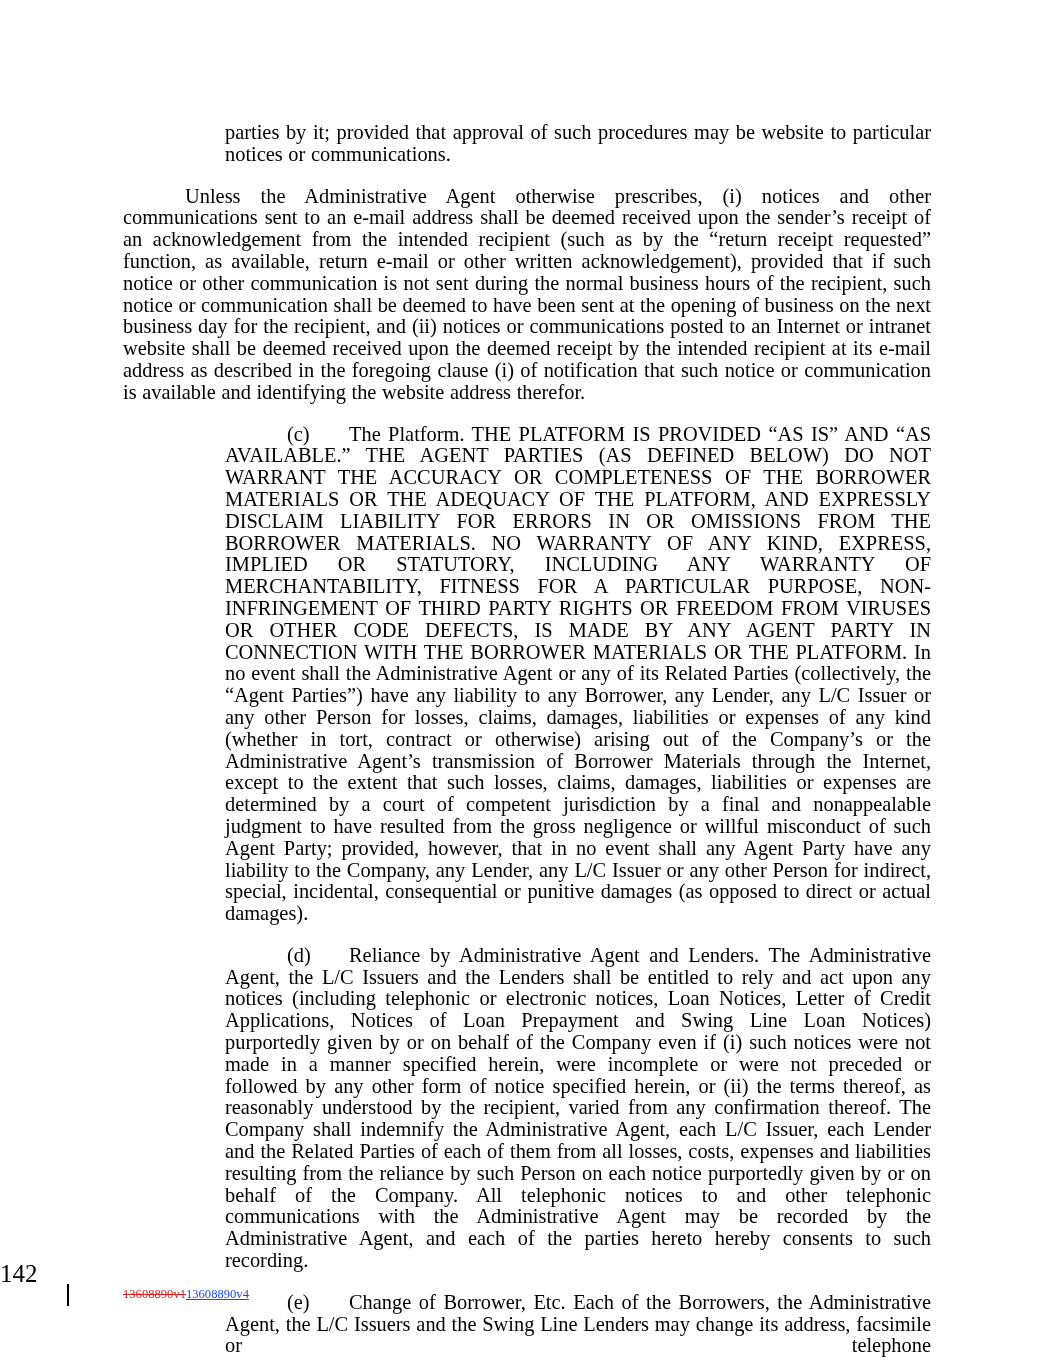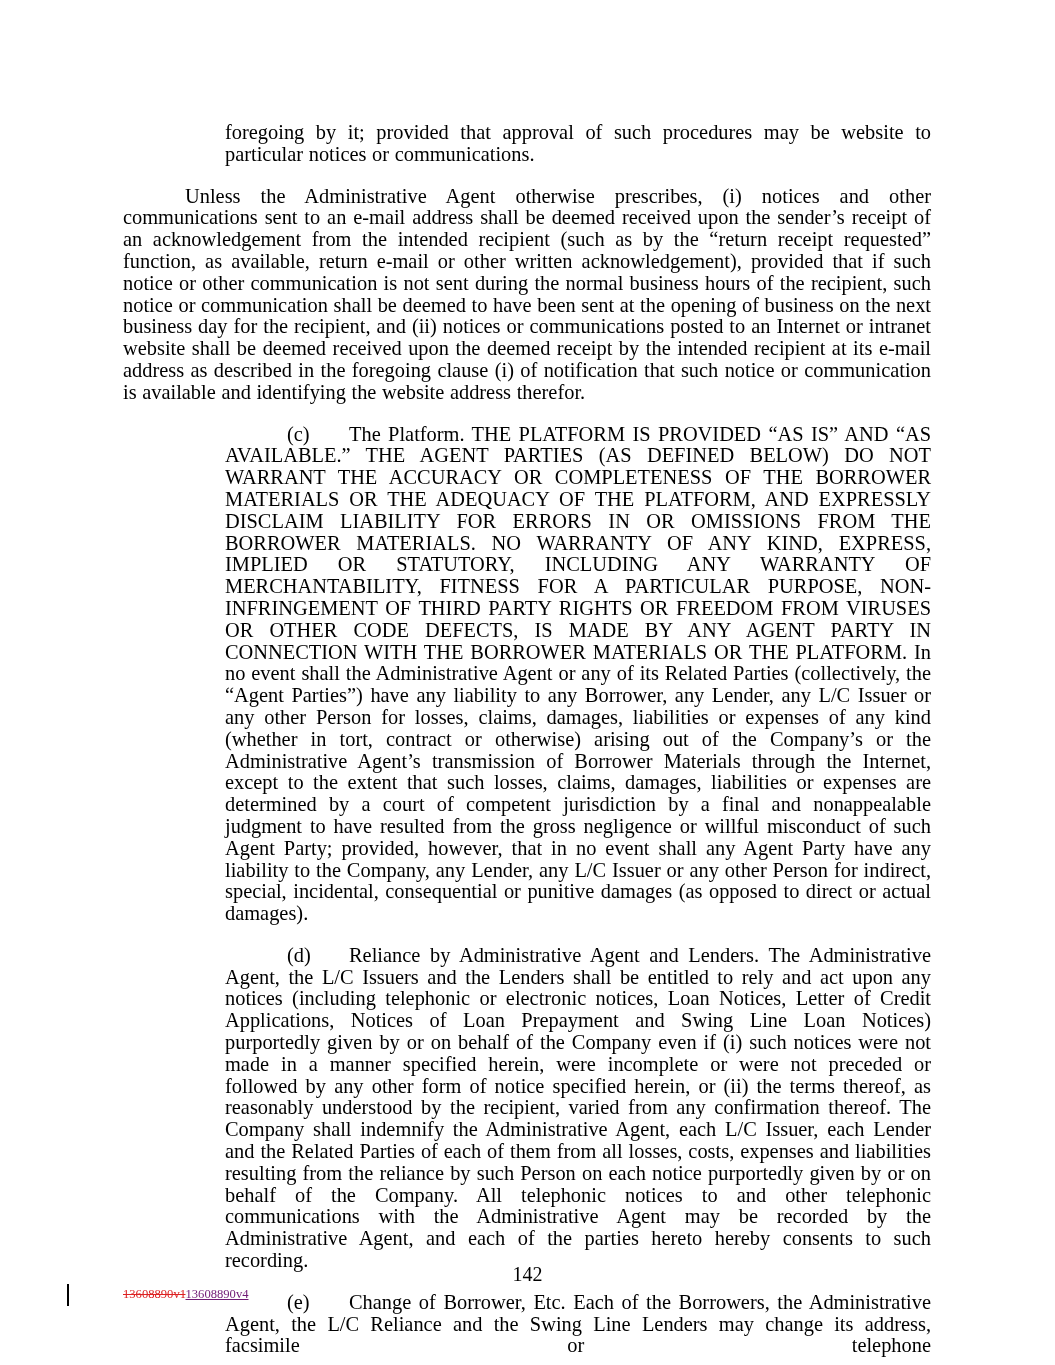--- a/index.html
+++ b/index.html
@@ -30,22 +30,22 @@
   p.block { margin-left: 102px; }
   p.indent { text-indent: 62px; }
   p.justify-last { text-align-last: justify; }
   .label { display: inline-block; width: 62px; text-indent: 0; }
   .u { text-underline-offset: 2px; }
   .page-number {
     position: absolute;
     left: 0;
     top: 1263px;
     width: 100%;
-    text-align: center;
-    font-size: 20px;
+    text-align: left;
+    font-size: 25px;
     line-height: 22px;
   }
   .change-bar {
     position: absolute;
     left: 67px;
     top: 1284px;
     width: 2px;
     height: 22px;
     background: #000000;
   }
@@ -56,39 +56,40 @@
     font-size: 12.6px;
     line-height: 14px;
     white-space: nowrap;
   }
   .rev-del {
     color: #dd2222;
     text-decoration: line-through;
     text-align: right;
   }
   .rev-ins {
-    color: #701a75;
+    color: #1d4ed8;
     text-decoration: underline;
+    font-family: Liberation Serif, serif;
   }
 </style>
 </head>
 <body>
 
 <div class="page">
   <div class="content">
 
-    <p class="para block"><span>foregoing by it; </span><span class="u">provided</span><span> that approval of such procedures may be website to particular notices or communications.</span></p>
+    <p class="para block"><span>parties by it; </span><span class="u">provided</span><span> that approval of such procedures may be website to particular notices or communications.</span></p>
 
     <p class="para indent"><span>Unless the Administrative Agent otherwise prescribes, (i) notices and other communications sent to an e-mail address shall be deemed received upon the sender’s receipt of an acknowledgement from the intended recipient (such as by the “return receipt requested” function, as available, return e-mail or other written acknowledgement), </span><span class="u">provided</span><span> that if such notice or other communication is not sent during the normal business hours of the recipient, such notice or communication shall be deemed to have been sent at the opening of business on the next business day for the recipient, and (ii) notices or communications posted to an Internet or intranet website shall be deemed received upon the deemed receipt by the intended recipient at its e-mail address as described in the foregoing clause (i) of notification that such notice or communication is available and identifying the website address therefor.</span></p>
 
     <p class="para block indent"><span class="label">(c)</span><span class="u">The Platform</span><span>.  THE PLATFORM IS PROVIDED “AS IS” AND “AS AVAILABLE.”  THE AGENT PARTIES (AS DEFINED BELOW) DO NOT WARRANT THE ACCURACY OR COMPLETENESS OF THE BORROWER MATERIALS OR THE ADEQUACY OF THE PLATFORM, AND EXPRESSLY DISCLAIM LIABILITY FOR ERRORS IN OR OMISSIONS FROM THE BORROWER MATERIALS.  NO WARRANTY OF ANY KIND, EXPRESS, IMPLIED OR STATUTORY, INCLUDING ANY WARRANTY OF MERCHANTABILITY, FITNESS FOR A PARTICULAR PURPOSE, NON-INFRINGEMENT OF THIRD PARTY RIGHTS OR FREEDOM FROM VIRUSES OR OTHER CODE DEFECTS, IS MADE BY ANY AGENT PARTY IN CONNECTION WITH THE BORROWER MATERIALS OR THE PLATFORM.  In no event shall the Administrative Agent or any of its Related Parties (collectively, the “</span><span class="u">Agent Parties</span><span>”) have any liability to any Borrower, any Lender, any L/C Issuer or any other Person for losses, claims, damages, liabilities or expenses of any kind (whether in tort, contract or otherwise) arising out of the Company’s or the Administrative Agent’s transmission of Borrower Materials through the Internet, except to the extent that such losses, claims, damages, liabilities or expenses are determined by a court of competent jurisdiction by a final and nonappealable judgment to have resulted from the gross negligence or willful misconduct of such Agent Party; </span><span class="u">provided,</span><span> </span><span class="u">however,</span><span> that in no event shall any Agent Party have any liability to the Company, any Lender, any L/C Issuer or any other Person for indirect, special, incidental, consequential or punitive damages (as opposed to direct or actual damages).</span></p>
 
     <p class="para block indent"><span class="label">(d)</span><span class="u">Reliance by Administrative Agent and Lenders</span><span>.  The Administrative Agent, the L/C Issuers and the Lenders shall be entitled to rely and act upon any notices (including telephonic or electronic notices, Loan Notices, Letter of Credit Applications, Notices of Loan Prepayment and Swing Line Loan Notices) purportedly given by or on behalf of the Company even if (i) such notices were not made in a manner specified herein, were incomplete or were not preceded or followed by any other form of notice specified herein, or (ii) the terms thereof, as reasonably understood by the recipient, varied from any confirmation thereof.  The Company shall indemnify the Administrative Agent, each L/C Issuer, each Lender and the Related Parties of each of them from all losses, costs, expenses and liabilities resulting from the reliance by such Person on each notice purportedly given by or on behalf of the Company.  All telephonic notices to and other telephonic communications with the Administrative Agent may be recorded by the Administrative Agent, and each of the parties hereto hereby consents to such recording.</span></p>
 
-    <p class="para block indent justify-last"><span class="label">(e)</span><span class="u">Change of Borrower, Etc</span><span>.  Each of the Borrowers, the Administrative Agent, the L/C Reliance and the Swing Line Lenders may change its address, facsimile or telephone</span></p>
+    <p class="para block indent justify-last"><span class="label">(e)</span><span class="u">Change of Borrower, Etc</span><span>.  Each of the Borrowers, the Administrative Agent, the L/C Issuers and the Swing Line Lenders may change its address, facsimile or telephone</span></p>
 
   </div>
 
   <div class="page-number">142</div>
 
   <div class="change-bar"></div>
 
   <div class="rev-ids"><span class="rev-del">13608890v1</span><span class="rev-ins">13608890v4</span></div>
 </div>
 

